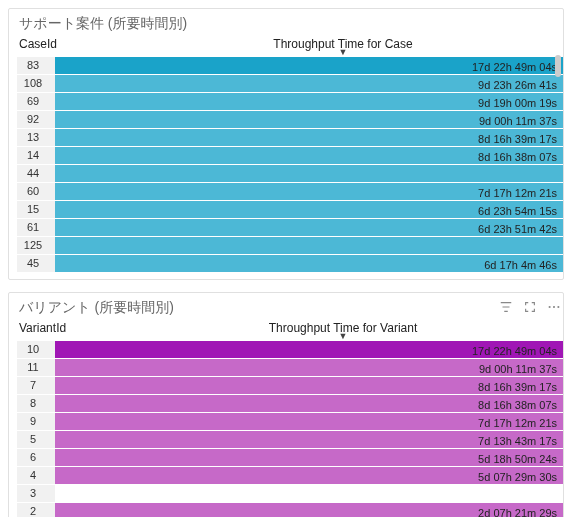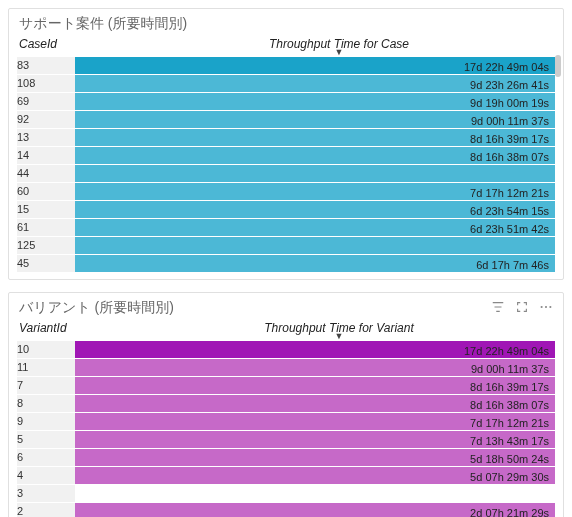--- a/index.html
+++ b/index.html
@@ -9,21 +9,21 @@
     font-family: "Segoe UI", "Meiryo", sans-serif;
     font-size: 12px;
     background: #fff;
     color: #333;
     width: 572px;
   }
   .panel {
     border: 1px solid #e0e0e0;
     border-radius: 2px;
     margin-bottom: 12px;
-    padding: 4px 8px 6px 8px;
+    padding: 4px 0 6px 8px;
     position: relative;
   }
   .panel-title {
     font-size: 14px;
     color: #666;
     padding: 2px 0 2px 2px;
   }
   .panel-header {
     display: flex;
     align-items: center;
@@ -34,21 +34,20 @@
     gap: 10px;
     color: #888;
     padding-right: 2px;
   }
   .panel-icons svg { width: 14px; height: 14px; }
   .col-headers {
     display: flex;
     font-size: 12px;
     color: #222;
     padding: 2px 0;
-    font-style: italic;
   }
   .col-id {
     width: 58px;
     text-align: left;
     padding-left: 2px;
   }
   .col-metric {
     flex: 1;
     text-align: center;
     margin-left: 48px;
@@ -61,22 +60,22 @@
     color: #444;
   }
   .rows { position: relative; }
   .row {
     display: flex;
     align-items: stretch;
     height: 17px;
     margin-bottom: 1px;
   }
   .cell-id {
-    width: 58px;
-    text-align: left;
+    width: 38px;
+    text-align: center;
     padding-right: 6px;
     font-size: 11px;
     color: #333;
     background: #f1f1f1;
     line-height: 17px;
   }
   .cell-bar {
     flex: 1;
     position: relative;
     background: #f7f7f7;
@@ -189,21 +188,21 @@
         <div class="row">
           <div class="cell-id">125</div>
           <div class="cell-bar">
             <div class="bar" style="width: 100%; background: rgb(76, 184, 214);"></div>
           </div>
         </div>
         <div class="row">
           <div class="cell-id">45</div>
           <div class="cell-bar">
             <div class="bar" style="width: 100%; background: rgb(76, 184, 214);"></div>
-            <div class="bar-label">6d 17h 7m 46s</div>
+            <div class="bar-label">6d 17h 4m 46s</div>
           </div>
         </div>
       </div>
       <div class="scroll-hint"></div>
     </div>
     <div class="panel">
       <div class="panel-header">
         <div class="panel-title">バリアント (所要時間別)</div>
         <div class="panel-icons">
           <span><svg viewBox="0 0 16 16" fill="none" stroke="currentColor" stroke-width="1.3">

